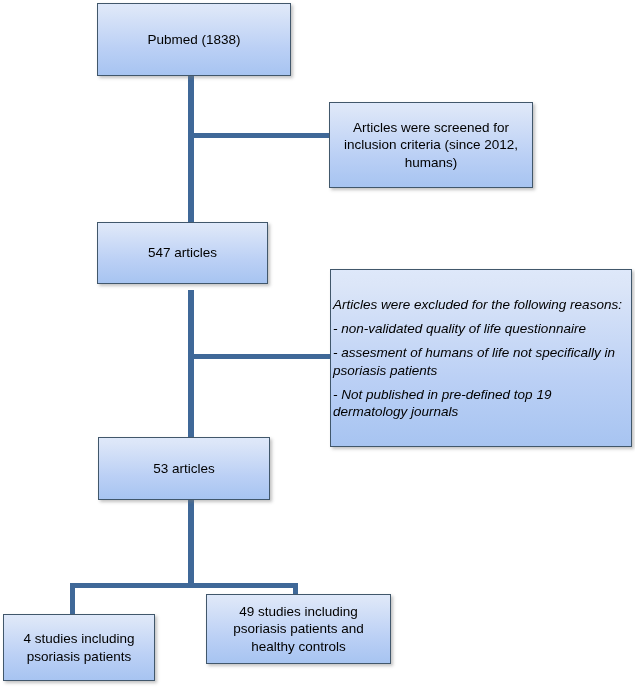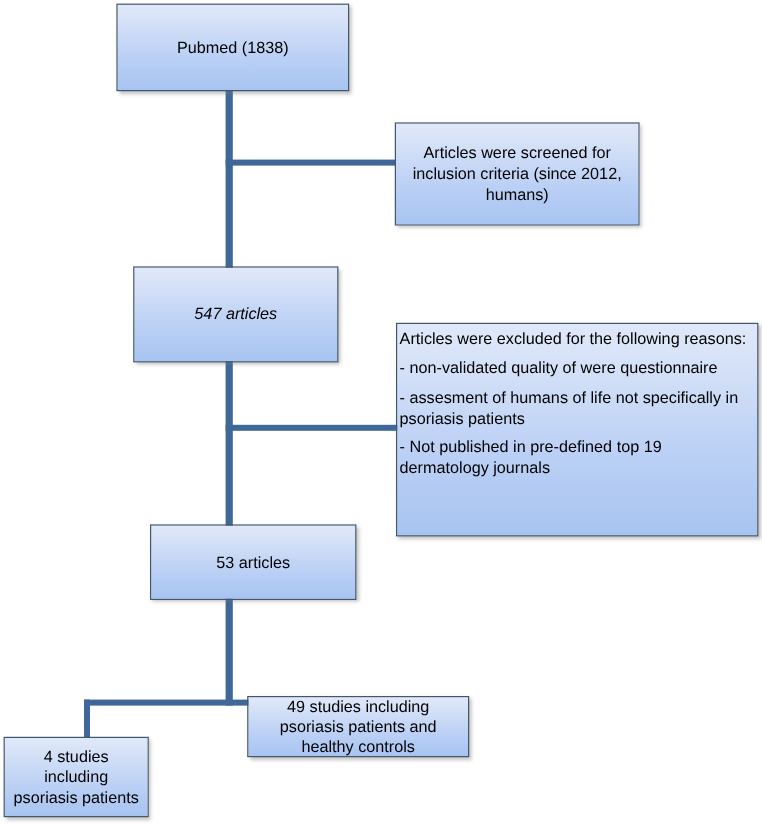--- a/index.html
+++ b/index.html
@@ -38,22 +38,23 @@
     justify-content: center;
     text-align: center;
     color: #000000;
     font-size: 13.5px;
     line-height: 1.28;
     padding: 2px 6px;
   }
   .node.left-align {
     text-align: left;
     justify-content: flex-start;
-    align-items: flex-start;
+    align-items: center;
     padding: 4px 4px 4px 2px;
+    font-style: italic;
   }
   .node .txt { width: 100%; }
   .node.left-align .txt { text-align: left; }
   .para { margin: 0; }
   .para + .para { margin-top: 7px; }
 </style>
 </head>
 <body>
 
 <div id="canvas">
@@ -75,38 +76,38 @@
   <div class="conn" style="left:293px; top:583px; width:5px; height:29px;"></div>
 
   <div class="node" style="left:97px; top:3px; width:194px; height:73px;">
     <span class="txt">Pubmed (1838)</span>
   </div>
 
   <div class="node" style="left:329px; top:102px; width:204px; height:86px;">
     <span class="txt">Articles were screened for inclusion criteria (since 2012, humans)</span>
   </div>
 
-  <div class="node" style="left:111px; top:222px; width:171px; height:80px;font-style:italic;">
+  <div class="node" style="left:97px; top:222px; width:171px; height:62px;">
     <span class="txt">547 articles</span>
   </div>
 
   <div class="node left-align" style="left:330px; top:269px; width:302px; height:178px;">
     <div class="txt">
       <p class="para">Articles were excluded for the following reasons:</p>
-      <p class="para">- non-validated quality of were questionnaire</p>
+      <p class="para">- non-validated quality of life questionnaire</p>
       <p class="para">- assesment of humans of life not specifically in psoriasis patients</p>
       <p class="para">- Not published in pre-defined top 19 dermatology journals</p>
     </div>
   </div>
 
-  <div class="node" style="left:98px; top:437px; width:172px; height:63px;margin-left:27px;">
+  <div class="node" style="left:98px; top:437px; width:172px; height:63px;">
     <span class="txt">53 articles</span>
   </div>
 
-  <div class="node" style="left:3px; top:614px; width:121px; height:67px;">
+  <div class="node" style="left:3px; top:614px; width:152px; height:67px;">
     <span class="txt">4 studies including psoriasis patients</span>
   </div>
 
-  <div class="node" style="left:206px; top:580px; width:185px; height:51px;align-items:center;">
+  <div class="node" style="left:206px; top:594px; width:185px; height:70px;align-items:center;">
     <span class="txt">49 studies including psoriasis patients and healthy controls</span>
   </div>
 
 </div>
 
 </body></html>

